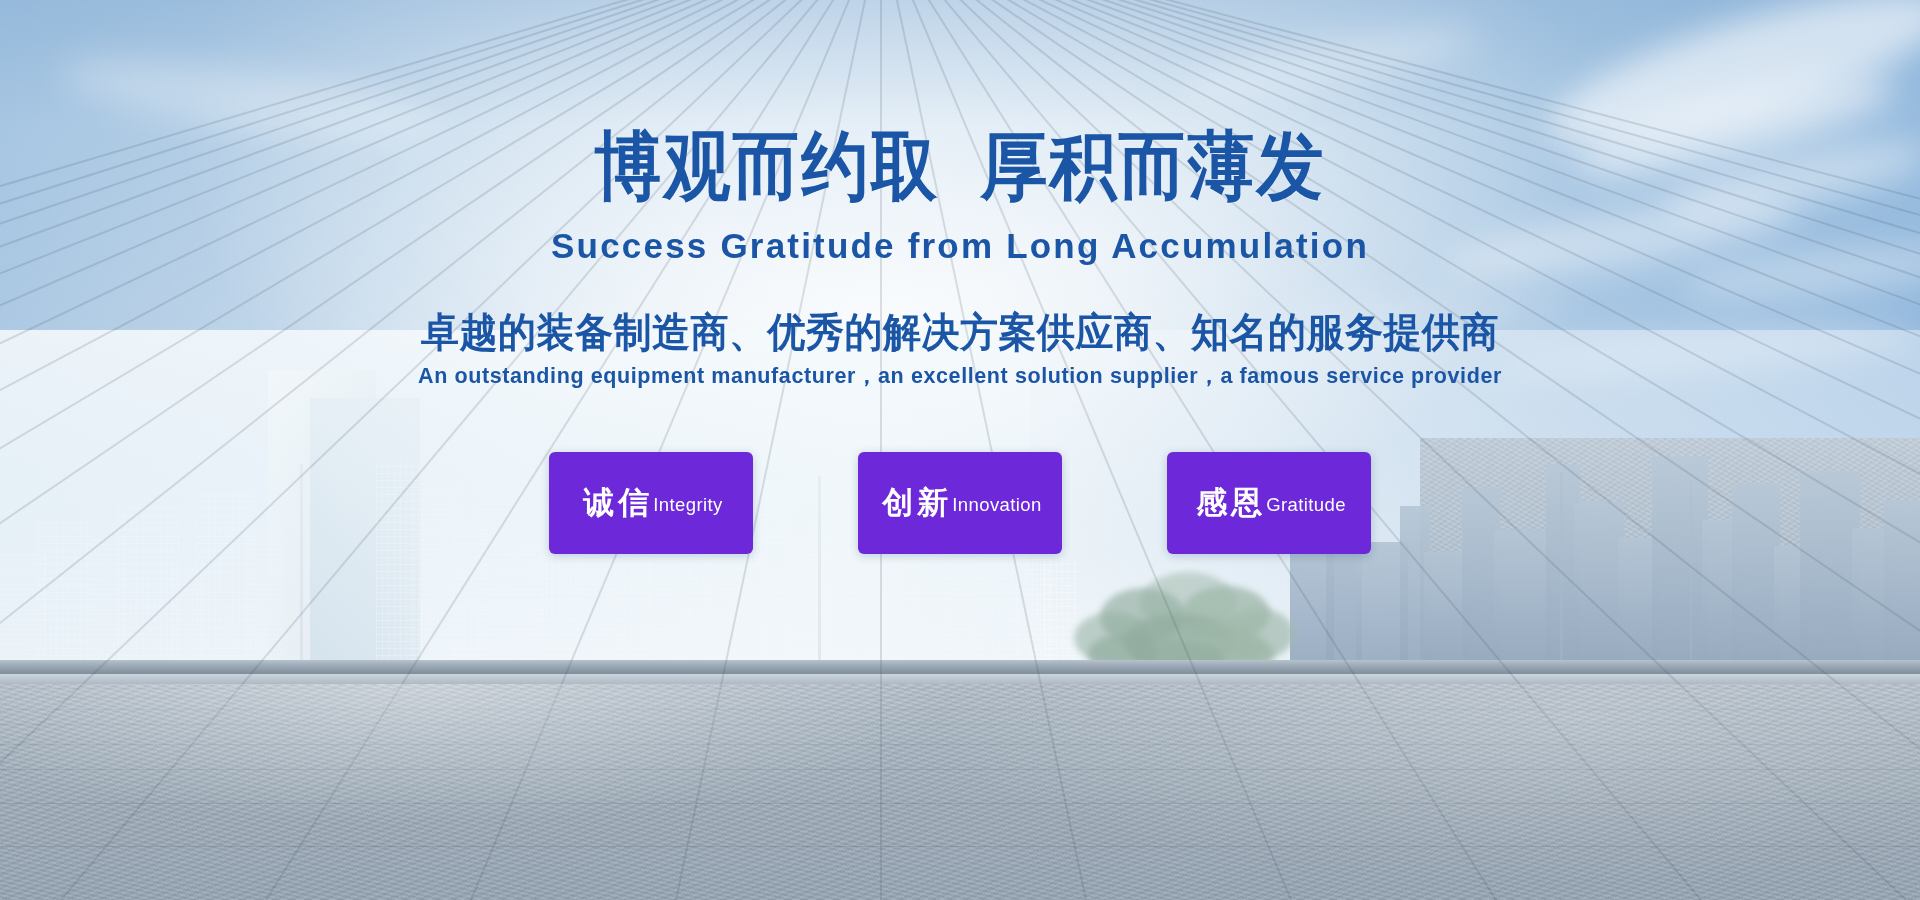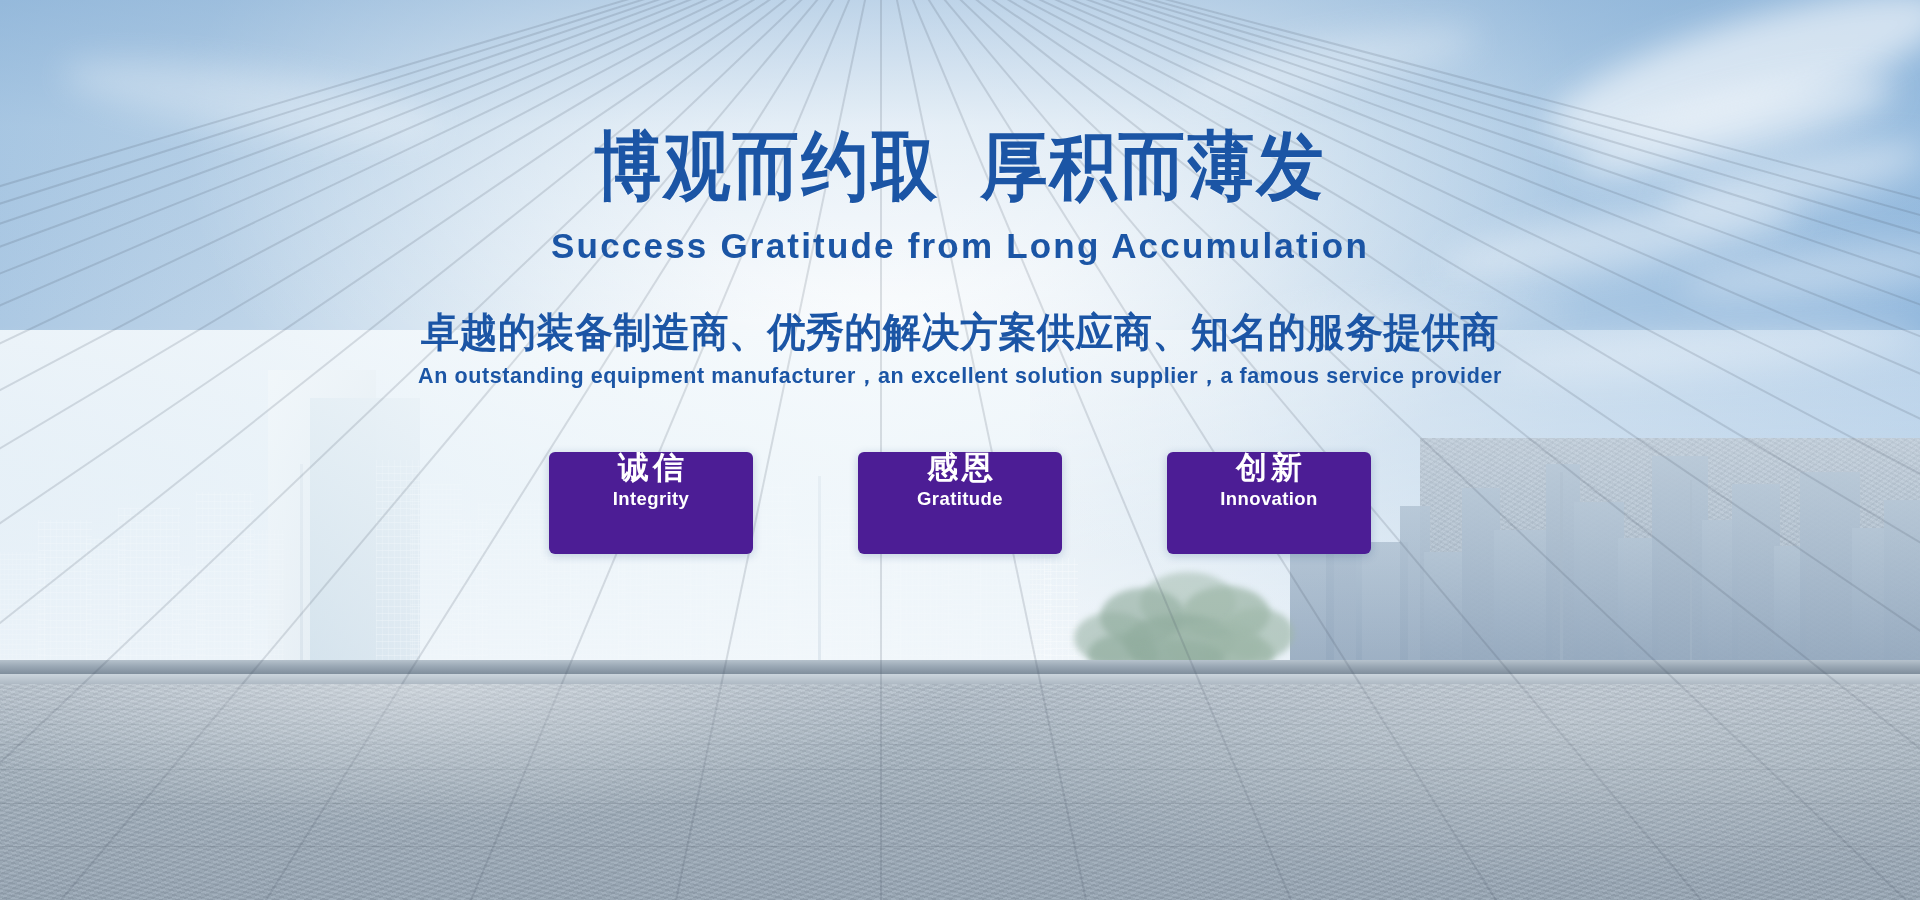--- a/index.html
+++ b/index.html
@@ -212,40 +212,40 @@
 
   
   .cards {
     position:absolute; left:0; top:452px; width:1920px;
     display:flex;
     justify-content:center;
     gap:105px;
   }
   .card {
     width:204px; height:102px;
-    background:#4c1d95;
+    background:#6d28d9;
     border-radius:6px;
     display:flex;
-    flex-direction:column;
+    flex-direction:row;
     align-items:center;
-    justify-content:flex-start;
+    justify-content:center;
     color:#ffffff;
     box-shadow:0 2px 10px rgba(20,60,120,.22);
     cursor:pointer;
   }
   .card-cn {
     font-size:31px;
     font-weight:bold;
     letter-spacing:4px;
     line-height:1.05;
     text-indent:4px;
   }
   .card-en {
     font-size:18.5px;
-    font-weight:bold;
+    font-weight:normal;
     letter-spacing:0.4px;
     margin-top:5px;
     line-height:1;
   }
 </style>
 </head>
 <body>
 
 <div class="banner">
 
@@ -391,23 +391,23 @@
     <div class="subhead-cn">卓越的装备制造商、优秀的解决方案供应商、知名的服务提供商</div>
 
     <div class="subhead-en">An outstanding equipment manufacturer，an excellent  solution supplier，a famous  service provider</div>
 
     <div class="cards" id="cards">
         <div class="card">
           <div class="card-cn">诚信</div>
           <div class="card-en">Integrity</div>
         </div>
         <div class="card">
+          <div class="card-cn">创新</div>
+          <div class="card-en">Innovation</div>
+        </div>
+        <div class="card">
           <div class="card-cn">感恩</div>
           <div class="card-en">Gratitude</div>
         </div>
-        <div class="card">
-          <div class="card-cn">创新</div>
-          <div class="card-en">Innovation</div>
-        </div>
       </div>
   </div>
 
 </div>
 
 </body></html>

